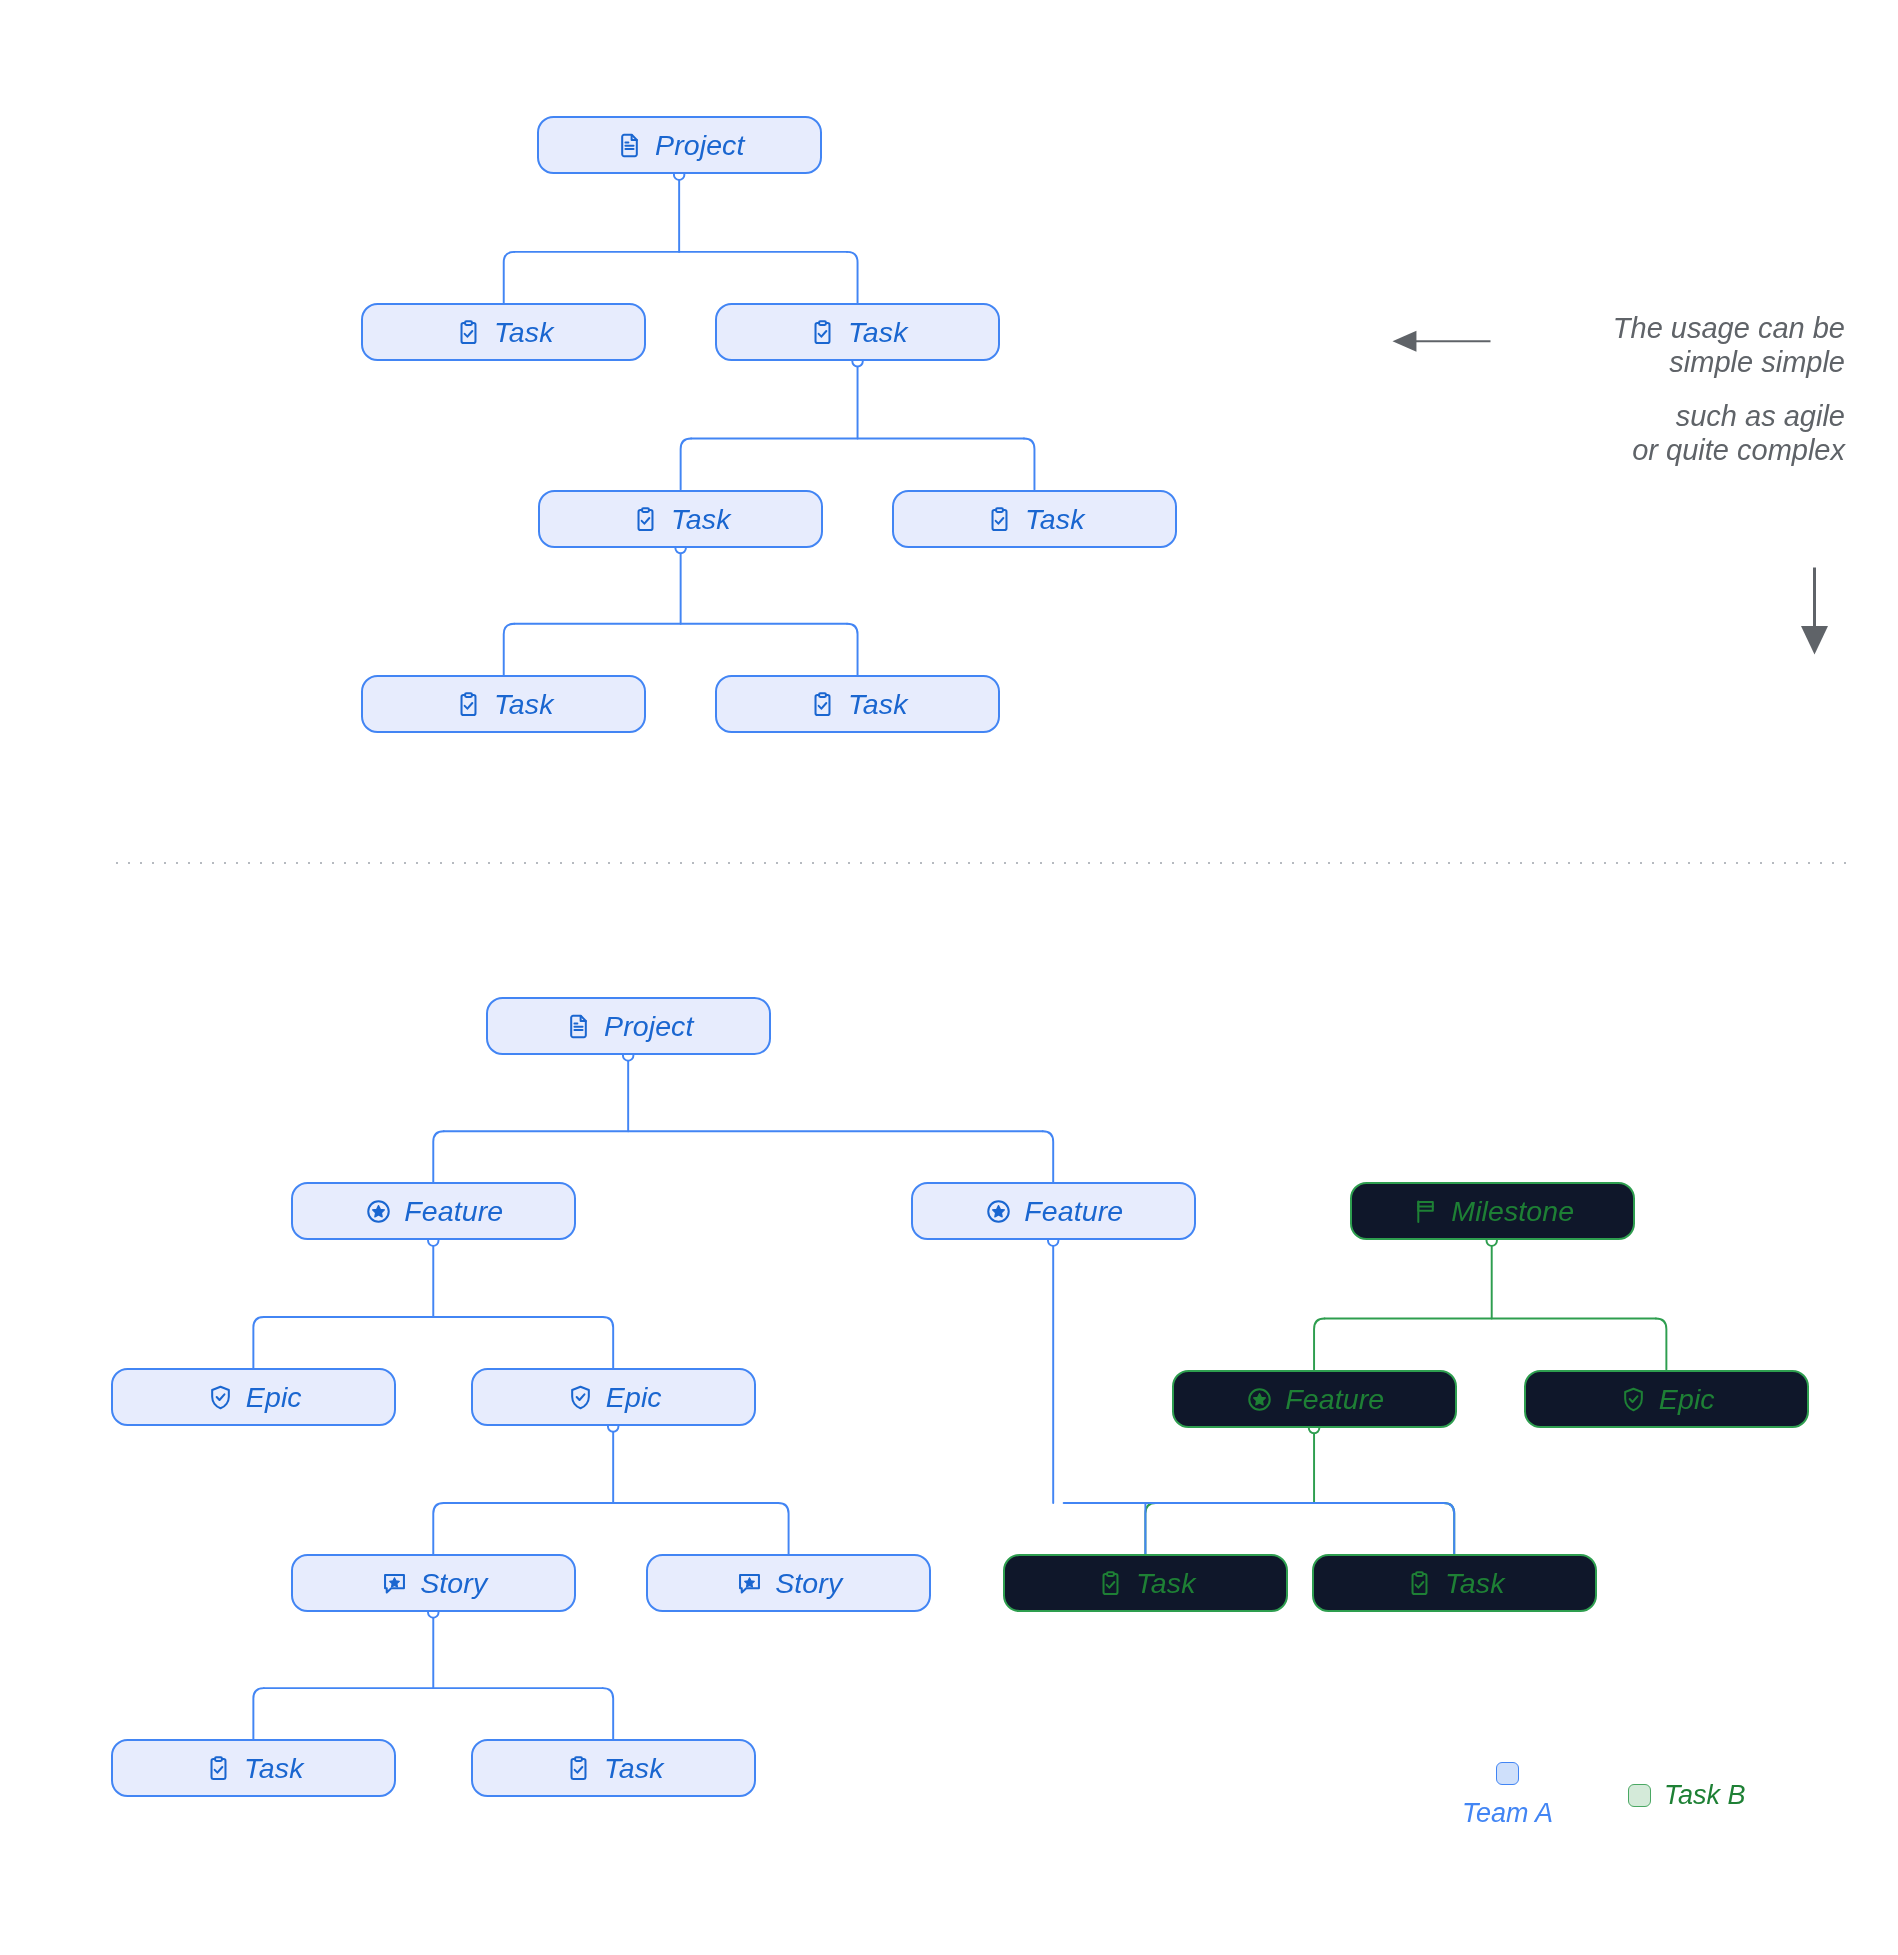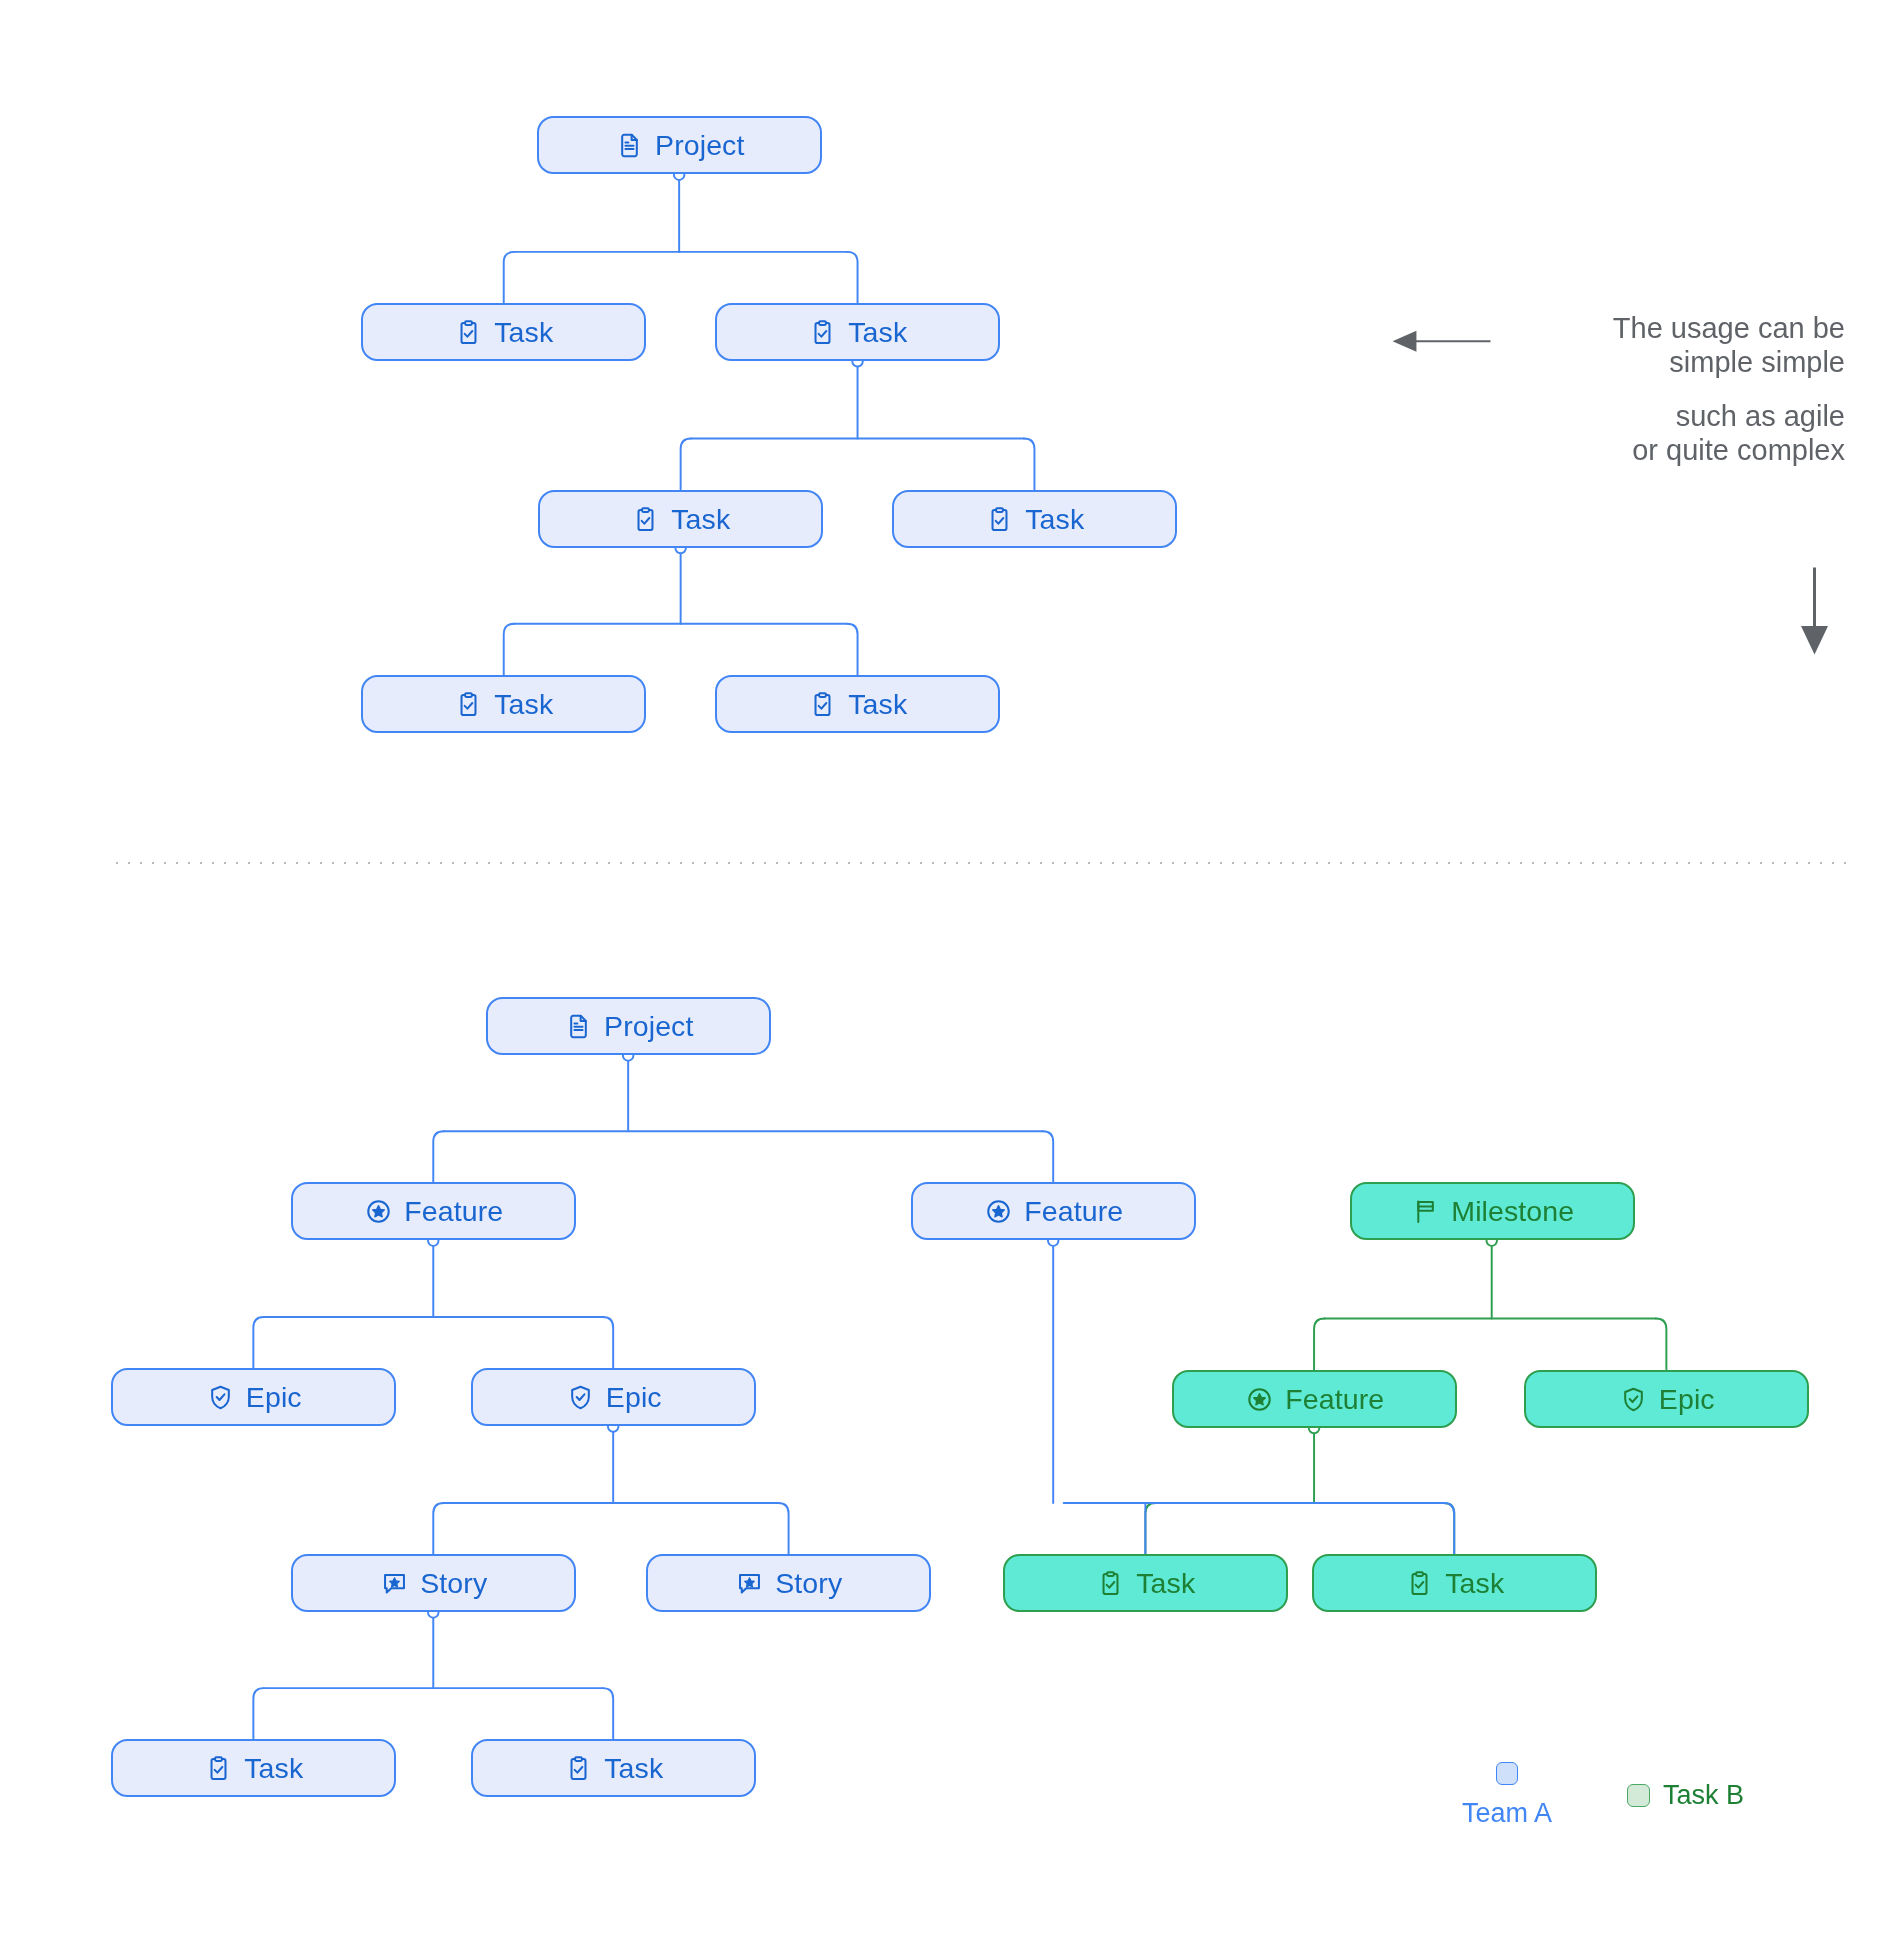--- a/index.html
+++ b/index.html
@@ -13,20 +13,21 @@
     width: 1898px;
     height: 1955px;
     position: relative;
     overflow: hidden;
   }
   #canvas {
     position: absolute;
     left: 0; top: 0;
     width: 1898px;
     height: 1955px;
+    font-style: italic;
   }
   svg.links {
     position: absolute;
     left: 0; top: 0;
     width: 1898px;
     height: 1955px;
     pointer-events: none;
   }
   .node {
     position: absolute;
@@ -42,21 +43,21 @@
     letter-spacing: 0.1px;
     height: 58px;
     z-index: 5;
   }
   .node.team-a {
     background: #e7ecfd;
     border-color: #4285f4;
     color: #1a66d0;
   }
   .node.team-b {
-    background: #5eead4;
+    background: #0f172a;
     border-color: #2e9e4f;
     color: #1e8035;
   }
   .node .ico {
     display: inline-flex;
     align-items: center;
     justify-content: center;
     width: 30px;
     height: 30px;
     flex: 0 0 auto;

